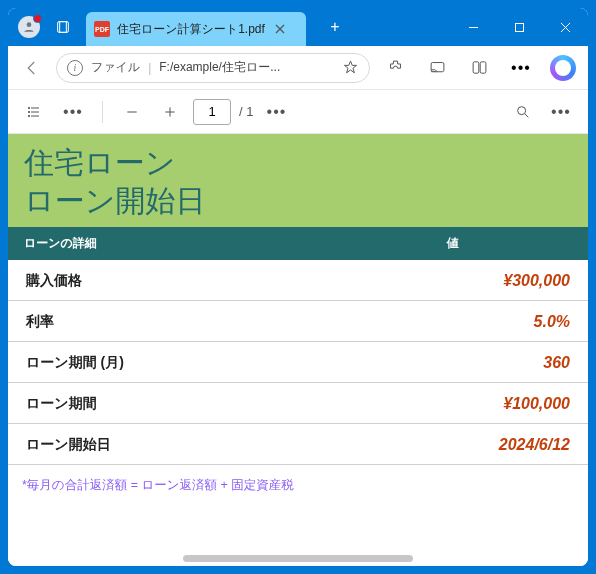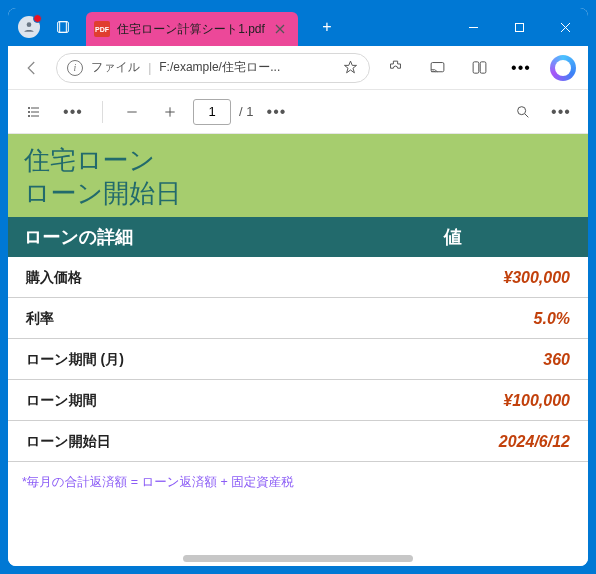--- a/index.html
+++ b/index.html
@@ -7,21 +7,21 @@
 .window { background: #fff; border-radius: 8px; width: 100%; height: 100%; display: flex; flex-direction: column; overflow: hidden; position: relative; }
 
 
 .titlebar { background: #0078d4; height: 38px; display: flex; align-items: stretch; color: #fff; }
 .tb-left { display: flex; align-items: center; gap: 12px; padding-left: 10px; }
 .profile { width: 22px; height: 22px; border-radius: 50%; background: #dde4ed; position: relative; display:flex; align-items:center; justify-content:center;}
 .profile::after { content:""; position:absolute; top:-2px; right:-2px; width:7px; height:7px; background:#e81123; border-radius:50%; border:1px solid #0078d4;}
 .profile svg { width:14px; height:14px; fill:#6b7785;}
 .workspace { width: 22px; height: 22px; display:flex; align-items:center; justify-content:center; }
 .workspace svg { width:16px; height:16px; stroke:#fff; fill:none; stroke-width:1.5;}
-.tab { background: #ec4899; color: #222; height: 34px; align-self: flex-end; border-radius: 6px 6px 0 0; display: flex; align-items: center; padding: 0 10px 0 8px; gap: 7px; min-width: 210px; font-size: 12px; }
+.tab { background: #7dd3fc; color: #222; height: 34px; align-self: flex-end; border-radius: 6px 6px 0 0; display: flex; align-items: center; padding: 0 18px 0 8px; gap: 7px; min-width: 210px; font-size: 12px; }
 .pdf-icon { width:16px; height:16px; background:#e03e2f; color:#fff; font-size:7px; font-weight:bold; display:flex; align-items:center; justify-content:center; border-radius:2px;}
 .tab-close { width:16px; height:16px; display:flex; align-items:center; justify-content:center; margin-left:auto; border-radius:3px;}
 .newtab { width: 34px; display:flex; align-items:center; justify-content:center; color:#fff; font-size:16px;}
 .sys { margin-left:auto; display:flex; }
 .sys div { width:46px; display:flex; align-items:center; justify-content:center; }
 .sys svg { width:11px; height:11px; stroke:#fff; fill:none; stroke-width:1;}
 
 
 .addrbar { height: 44px; display:flex; align-items:center; padding: 0 8px; gap: 8px; border-bottom: 1px solid #e6e6e6; }
 .nav-back { width:32px; height:32px; display:flex; align-items:center; justify-content:center; color:#888; }
@@ -39,22 +39,22 @@
 .pdfbar svg { width:16px; height:16px; stroke:#555; fill:none; stroke-width:1.5;}
 .pdfbar .sep { width:1px; height:22px; background:#ddd; margin:0 6px;}
 .page-input { width:38px; height:26px; border:1px solid #aaa; border-radius:3px; text-align:center; font-size:13px;}
 .pdfbar .spacer { flex:1; }
 .dots { font-size:16px; letter-spacing:1px;}
 
 
 .viewer { flex:1; background:#fff; overflow:hidden; position:relative;}
 .page { background:#fff; margin:0; }
 .doc-title { background:#a6cd6e; padding:10px 16px 8px; }
-.doc-title div { color:#226a6c; font-size:26px; font-weight:500; line-height:1.25;}
-.thead { background:#226a6c; color:#fff; display:flex; padding:8px 16px; font-size:18px; font-weight:600;}
+.doc-title div { color:#226a6c; font-size:30px; font-weight:500; line-height:1.25;}
+.thead { background:#226a6c; color:#fff; display:flex; padding:8px 16px; font-size:12px; font-weight:600;}
 .thead .c1 { flex:1.3; } .thead .c2 { flex:1; text-align:center;}
 .row { display:flex; padding:12px 18px 10px; border-bottom:1px solid #cfcfcf; font-size:14px; align-items: flex-end;}
 .row .c1 { flex:1; color:#222; font-weight:600;} 
 .row .c2 { flex:1; text-align:right; color:#c2410c; font-weight:700; font-size:16px;font-style:italic;}
 .footnote { padding:12px 14px; font-size:12.5px; color:#8b5cf6;}
 
 .hscroll { position:absolute; bottom:4px; left:50%; transform:translateX(-50%); width:230px; height:7px; background:#c7c7c7; border-radius:4px;}
 
 .addrbar .info-icon { width:16px;height:16px;border:1.3px solid #777;border-radius:50%;display:flex;align-items:center;justify-content:center;font-size:10px;color:#777;font-family:serif;font-style:italic;}
 </style>

